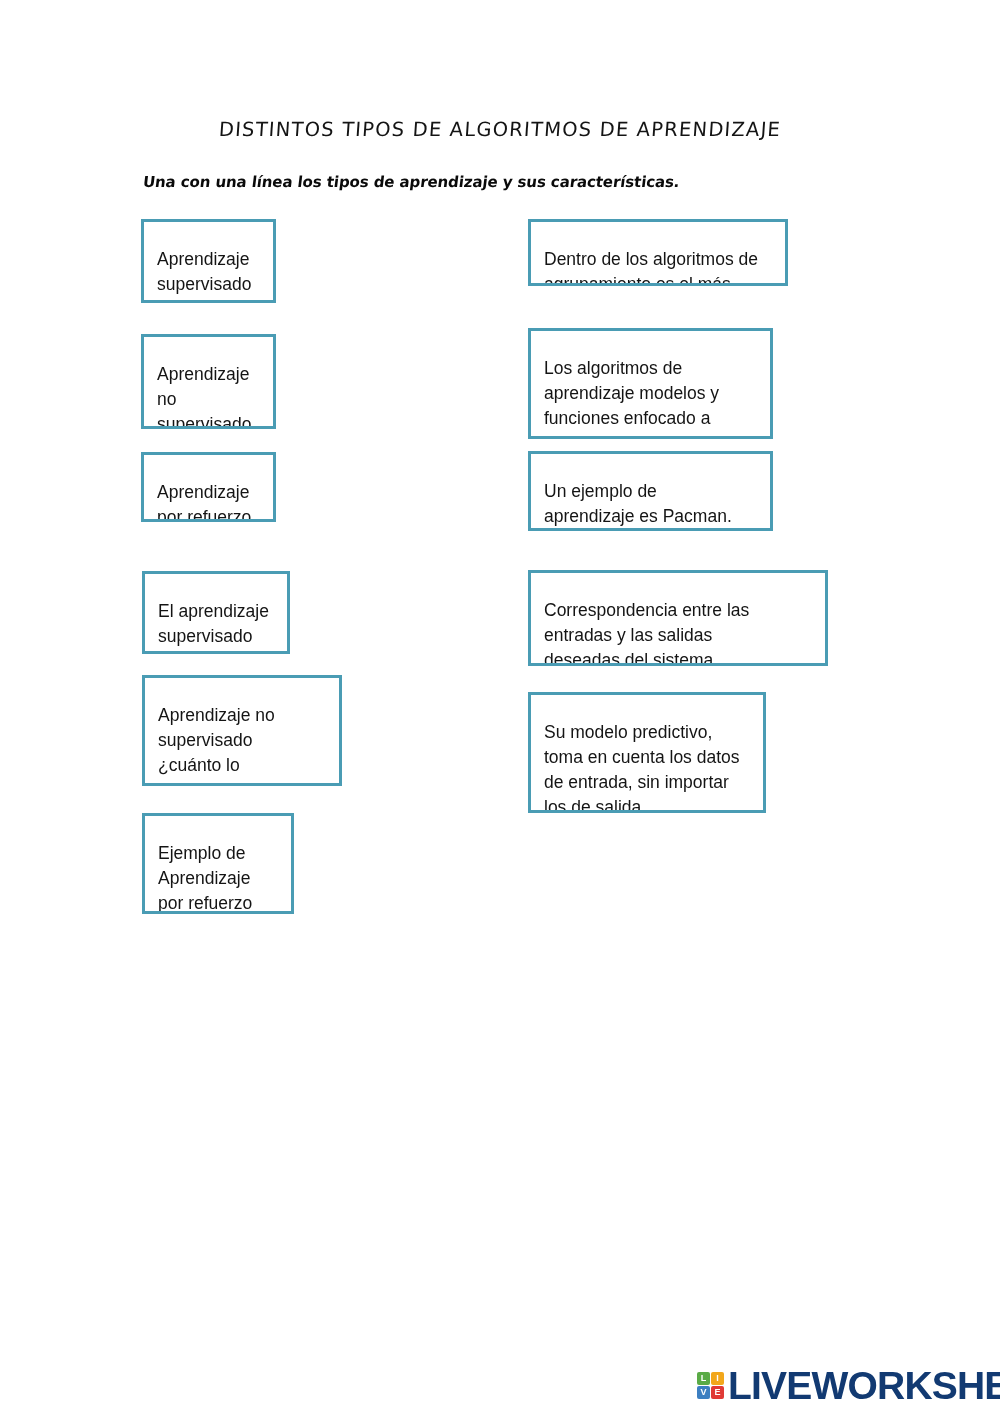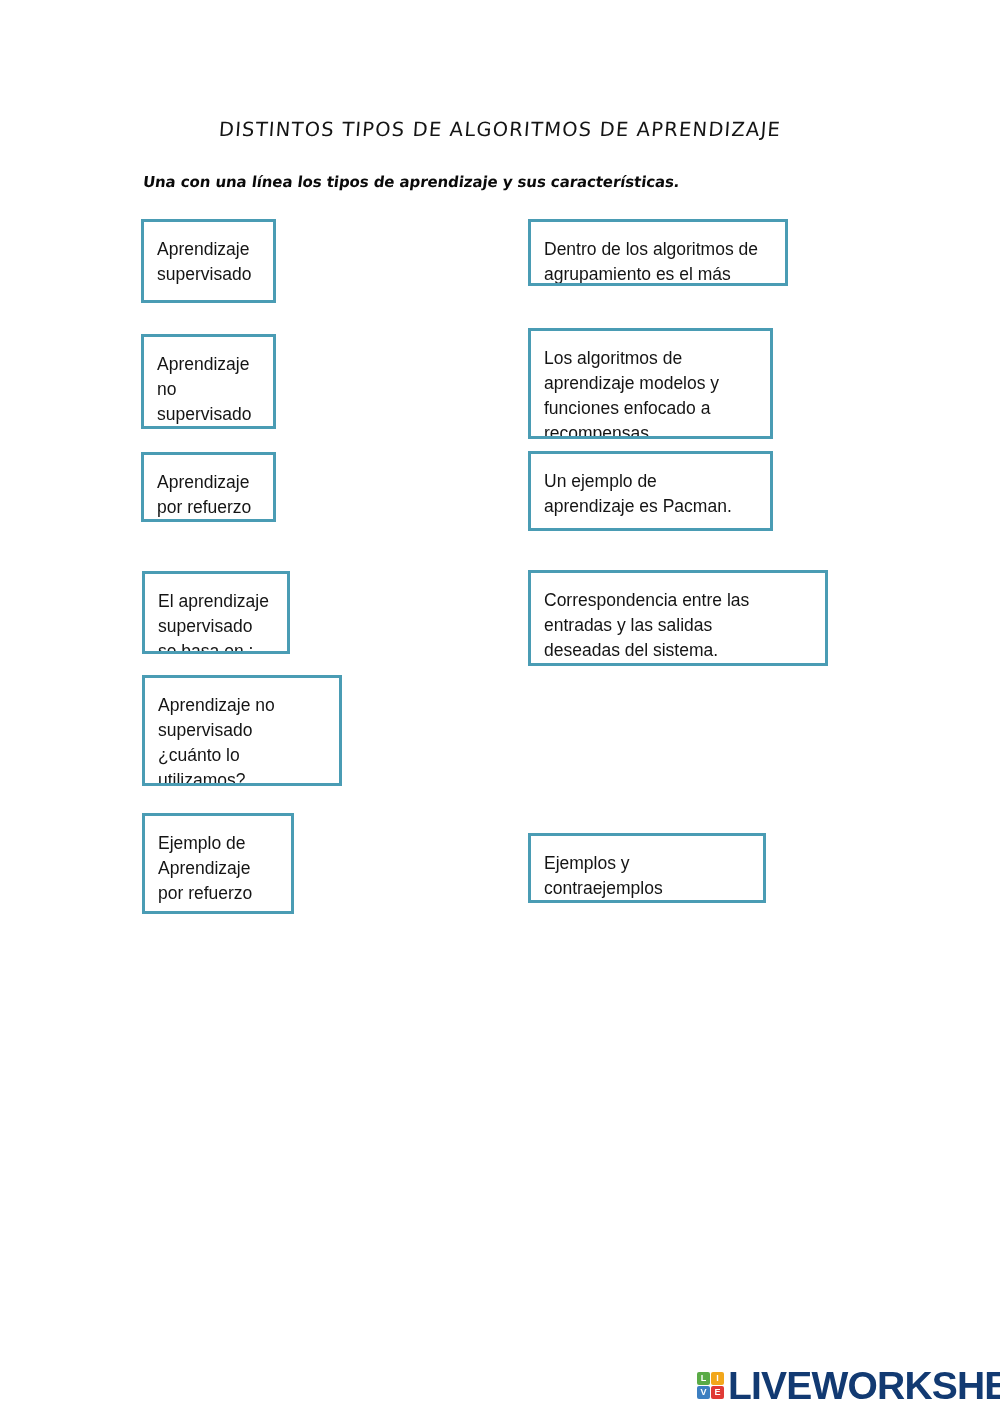--- a/index.html
+++ b/index.html
@@ -49,21 +49,21 @@
     transform: skewX(-7deg);
     white-space: nowrap;
   }
 
   
   .wbox {
     position: absolute;
     box-sizing: border-box;
     background: #ffffff;
     border: 3px solid #4a9cb4;
-    padding: 15px 13px 8px 13px;
+    padding: 25px 13px 8px 13px;
     font-family: "Liberation Sans", sans-serif;
     font-size: 17.5px;
     line-height: 1.42;
     color: #141414;
     white-space: pre-line;
     overflow: hidden;
   }
 
   
   #lw-logo {
@@ -137,22 +137,24 @@
 utilizado.</div>
   <div class="wbox" style="left: 528px; top: 451px; width: 245px; height: 80px;">Un ejemplo de
 aprendizaje es Pacman.</div>
   <div class="wbox" style="left: 528px; top: 328px; width: 245px; height: 111px;">Los algoritmos de
 aprendizaje  modelos y
 funciones enfocado  a
 recompensas.</div>
   <div class="wbox" style="left: 528px; top: 570px; width: 300px; height: 96px;">Correspondencia entre las
 entradas y las salidas
 deseadas del sistema.</div>
-  <div class="wbox" style="left: 528px; top: 833px; width: 238px; height: 70px;">Ejemplos y
-contraejemplos</div>
+  <div class="wbox" style="left: 528px; top: 692px; width: 238px; height: 121px;">Su modelo predictivo,
+toma en cuenta los datos
+de entrada, sin importar
+los de salida.</div>
 
   <div id="lw-logo">
     <div id="lw-logo-mark">
       <span class="lw-tile-l">L</span>
       <span class="lw-tile-i">I</span>
       <span class="lw-tile-v">V</span>
       <span class="lw-tile-e">E</span>
     </div>
     <div id="lw-logo-text">LIVEWORKSHEETS</div>
   </div>

